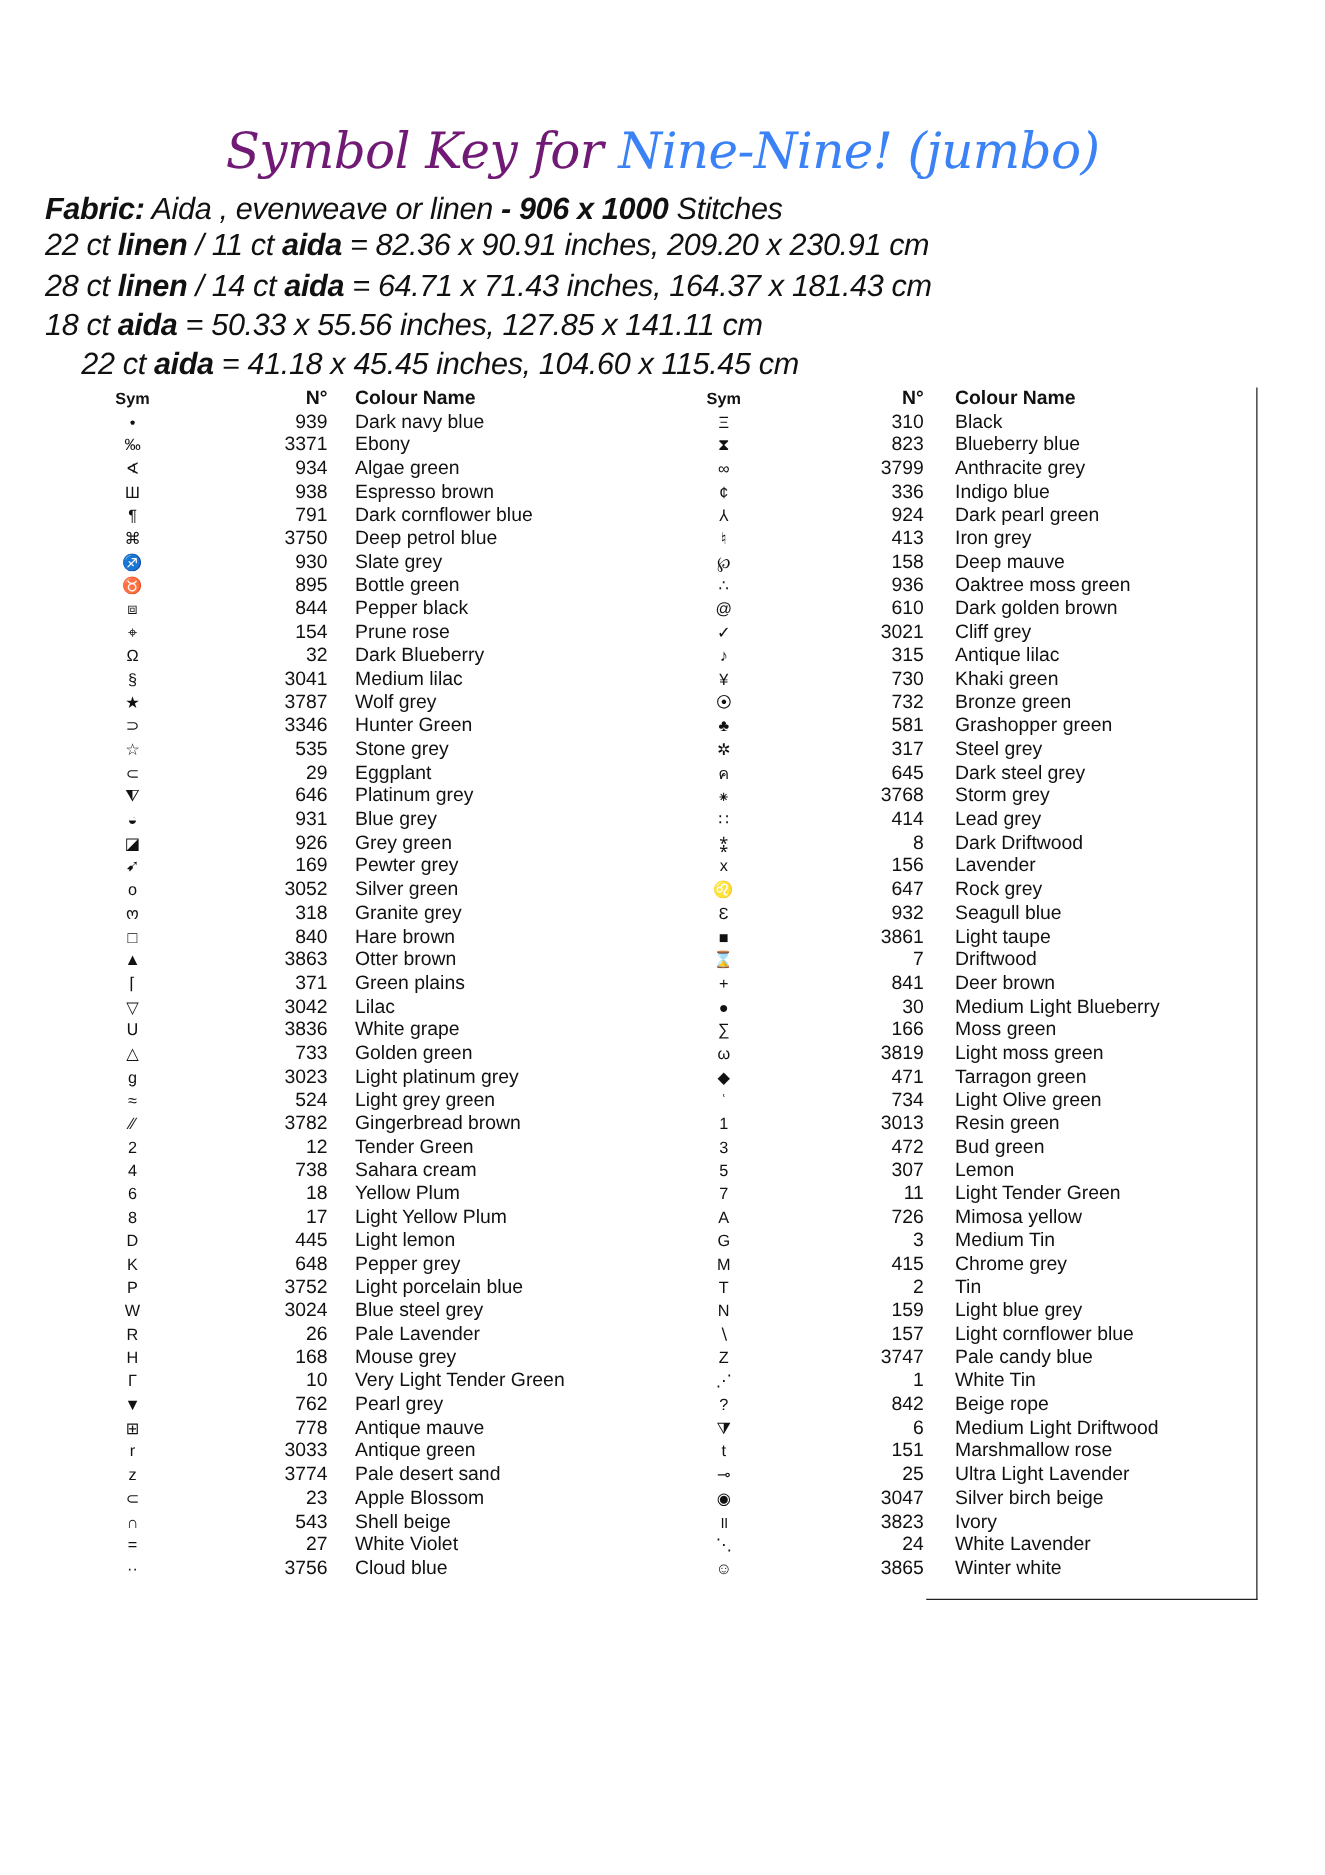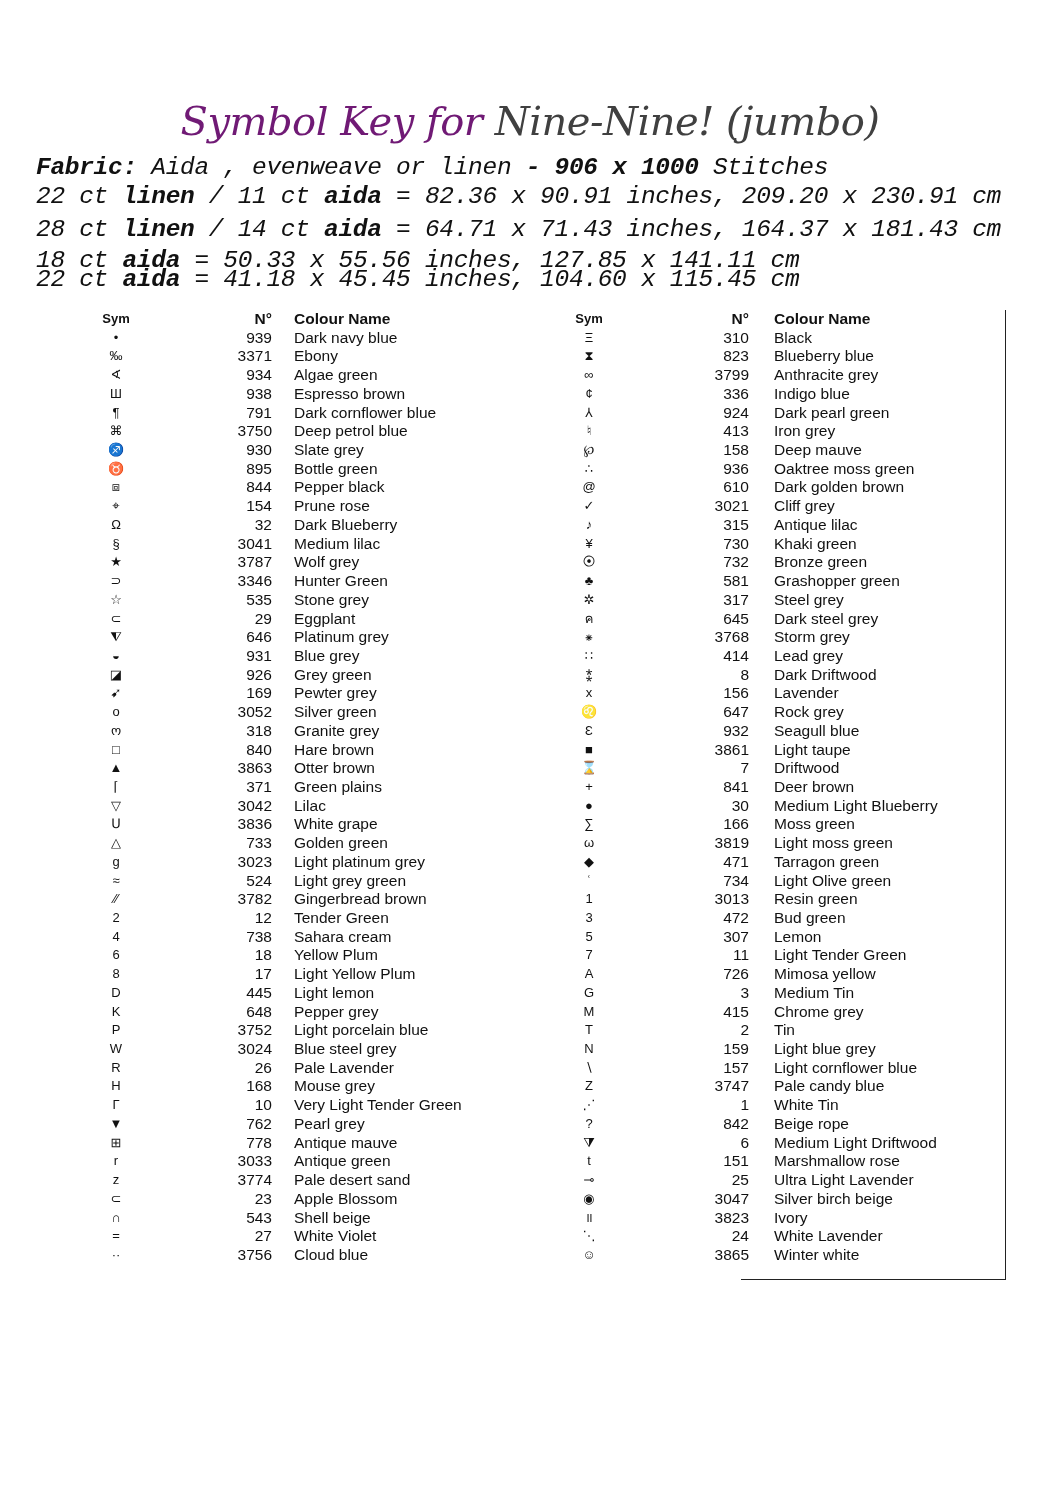--- a/index.html
+++ b/index.html
@@ -3,59 +3,59 @@
 <meta charset="utf-8">
 <style>
   html, body { margin: 0; padding: 0; background: #ffffff; }
   body { width: 1060px; height: 1500px; position: relative; overflow: hidden; color: #111; }
   .title {
     position: absolute; left: 0; width: 1060px; top: 98px; text-align: center;
     font-family: "DejaVu Serif", serif; font-style: italic; font-size: 40px; letter-spacing: -0.5px;
     white-space: nowrap;
   }
   .title .t1 { color: #701a75; }
-  .title .t2 { color: #404040; }
+  .title .t2 { color: #3b82f6; }
   .spec {
-    position: absolute; left: 36px; font-family: Liberation Mono, monospace; font-style: italic;
+    position: absolute; left: 36px; font-family: Liberation Sans, sans-serif; font-style: italic;
     font-size: 24.5px; white-space: nowrap; color: #111; letter-spacing: -0.3px;
   }
   .spec b { font-weight: bold; }
   .col { position: absolute; top: 310px; font-family: "Liberation Sans", sans-serif; font-size: 15.5px; }
   .row { height: 18.72px; line-height: 18.72px; position: relative; white-space: nowrap; }
   .hdr { font-weight: bold; text-decoration: underline; }
   .cell { position: absolute; top: 0; }
   .sym { width: 40px; text-align: center; font-size: 13px; }
   .num { width: 60px; text-align: right; }
   .name { }
   #col-left .sym { left: 82px; }
   #col-left .num { left: 198px; }
   #col-left .name { left: 280px; }
   #col-right .sym { left: 555px; }
   #col-right .num { left: 675px; }
   #col-right .name { left: 760px; }
-  .col { left: 14px; width: 976px; }
+  .col { left: 4px; width: 976px; }
   .vline { position: absolute; left: 1005px; top: 310px; width: 1px; height: 970px; background: #222; }
   .hline { position: absolute; left: 741px; top: 1279px; width: 265px; height: 1px; background: #222; }
 </style>
 </head>
 <body>
 
 <div class="title">
   <span class="t1">Symbol Key for </span><span class="t2">Nine-Nine! (jumbo)</span>
 </div>
 
 <div class="spec" style="top:154px;">
   <b>Fabric:</b><span> Aida , evenweave or  linen </span><b>- </b><b>906 x 1000</b><span> Stitches</span>
 </div>
 
 <div id="sizes">
     <div class="spec" style="top: 170px; margin-top: 13px;"><span>22 ct </span><b>linen</b><span> / 11 ct </span><b>aida</b><span> = 82.36 x 90.91 inches, 209.20 x 230.91 cm</span></div>
     <div class="spec" style="top: 216px; text-align: right;"><span>28 ct </span><b>linen</b><span> / 14 ct </span><b>aida</b><span> = 64.71 x 71.43 inches, 164.37 x 181.43 cm</span></div>
     <div class="spec" style="top: 247px;"><span>18 ct </span><b>aida</b><span></span><b></b><span>  = 50.33 x 55.56 inches, 127.85 x 141.11 cm</span></div>
-    <div class="spec" style="top: 266px;"><span>22 ct </span><b>aida</b><span></span><b></b><span> = 41.18 x 45.45 inches, 104.60 x 115.45 cm</span></div>
+    <div class="spec" style="top: 278px; margin-left: 29px;"><span>22 ct </span><b>aida</b><span></span><b></b><span> = 41.18 x 45.45 inches, 104.60 x 115.45 cm</span></div>
   </div>
 
 <div class="col" id="col-left">
   <div class="row hdr">
     <span class="cell sym">Sym</span>
     <span class="cell num">N°</span>
     <span class="cell name">Colour Name</span>
   </div>
   <div id="rows-left">
       <div class="row">

